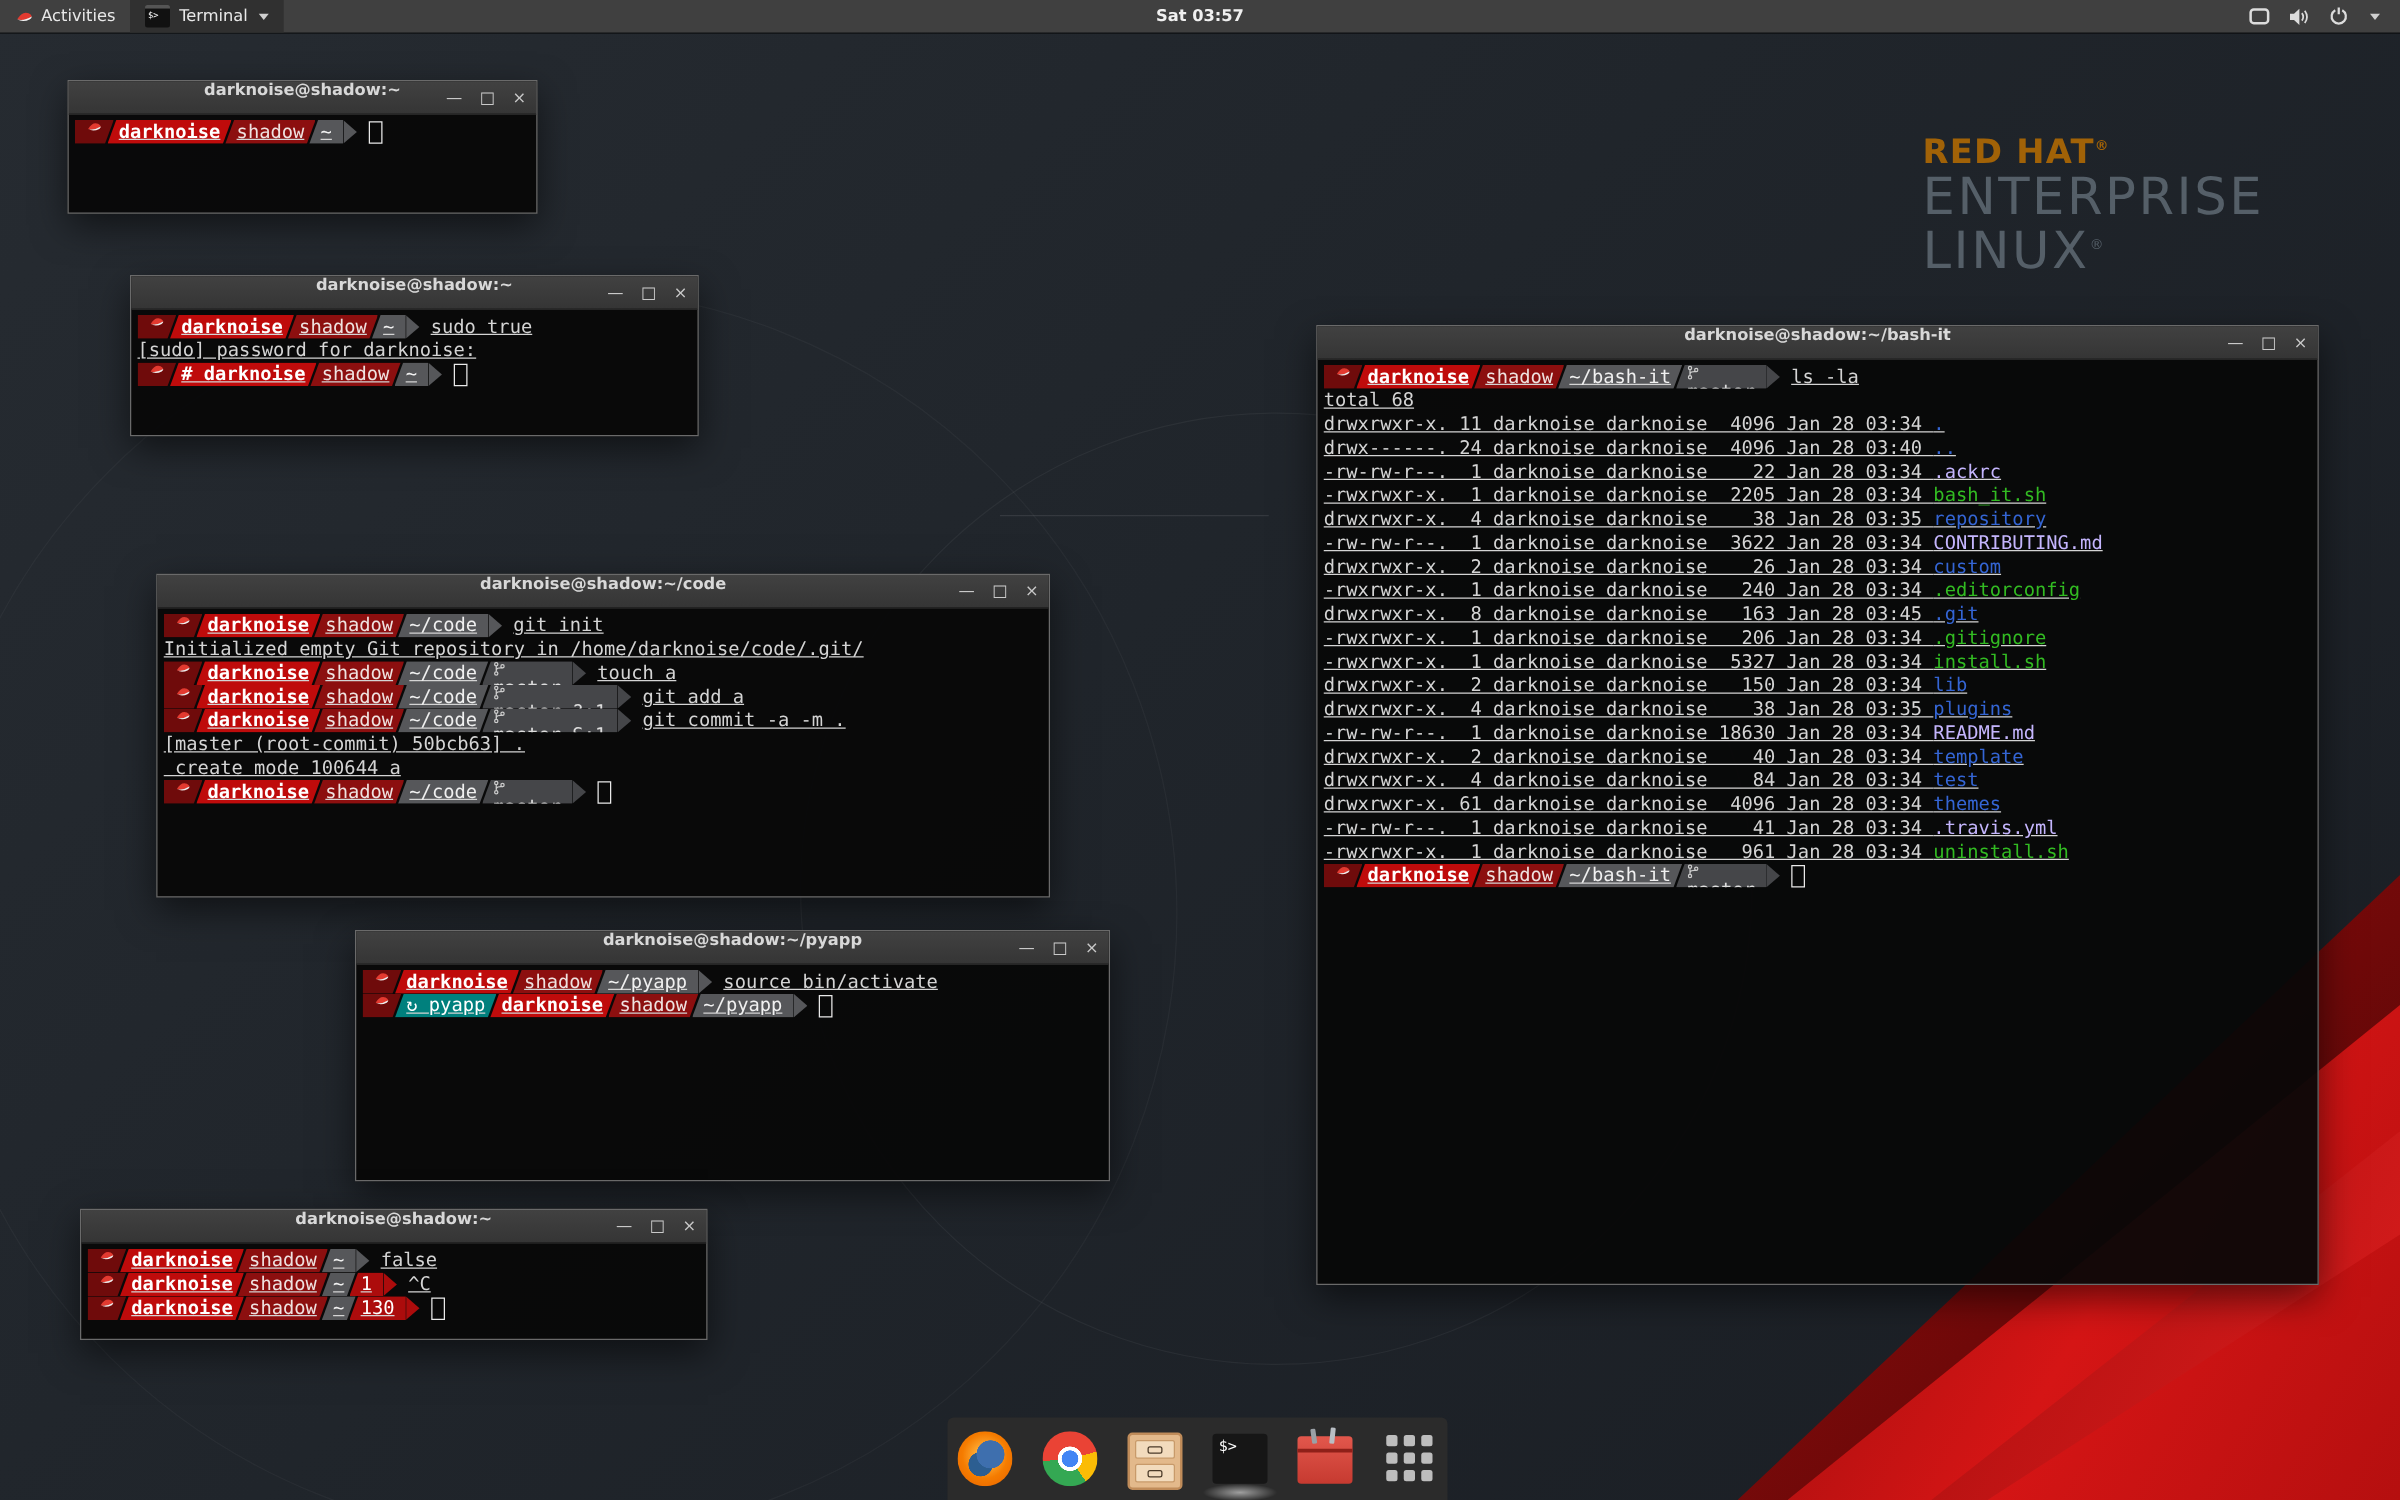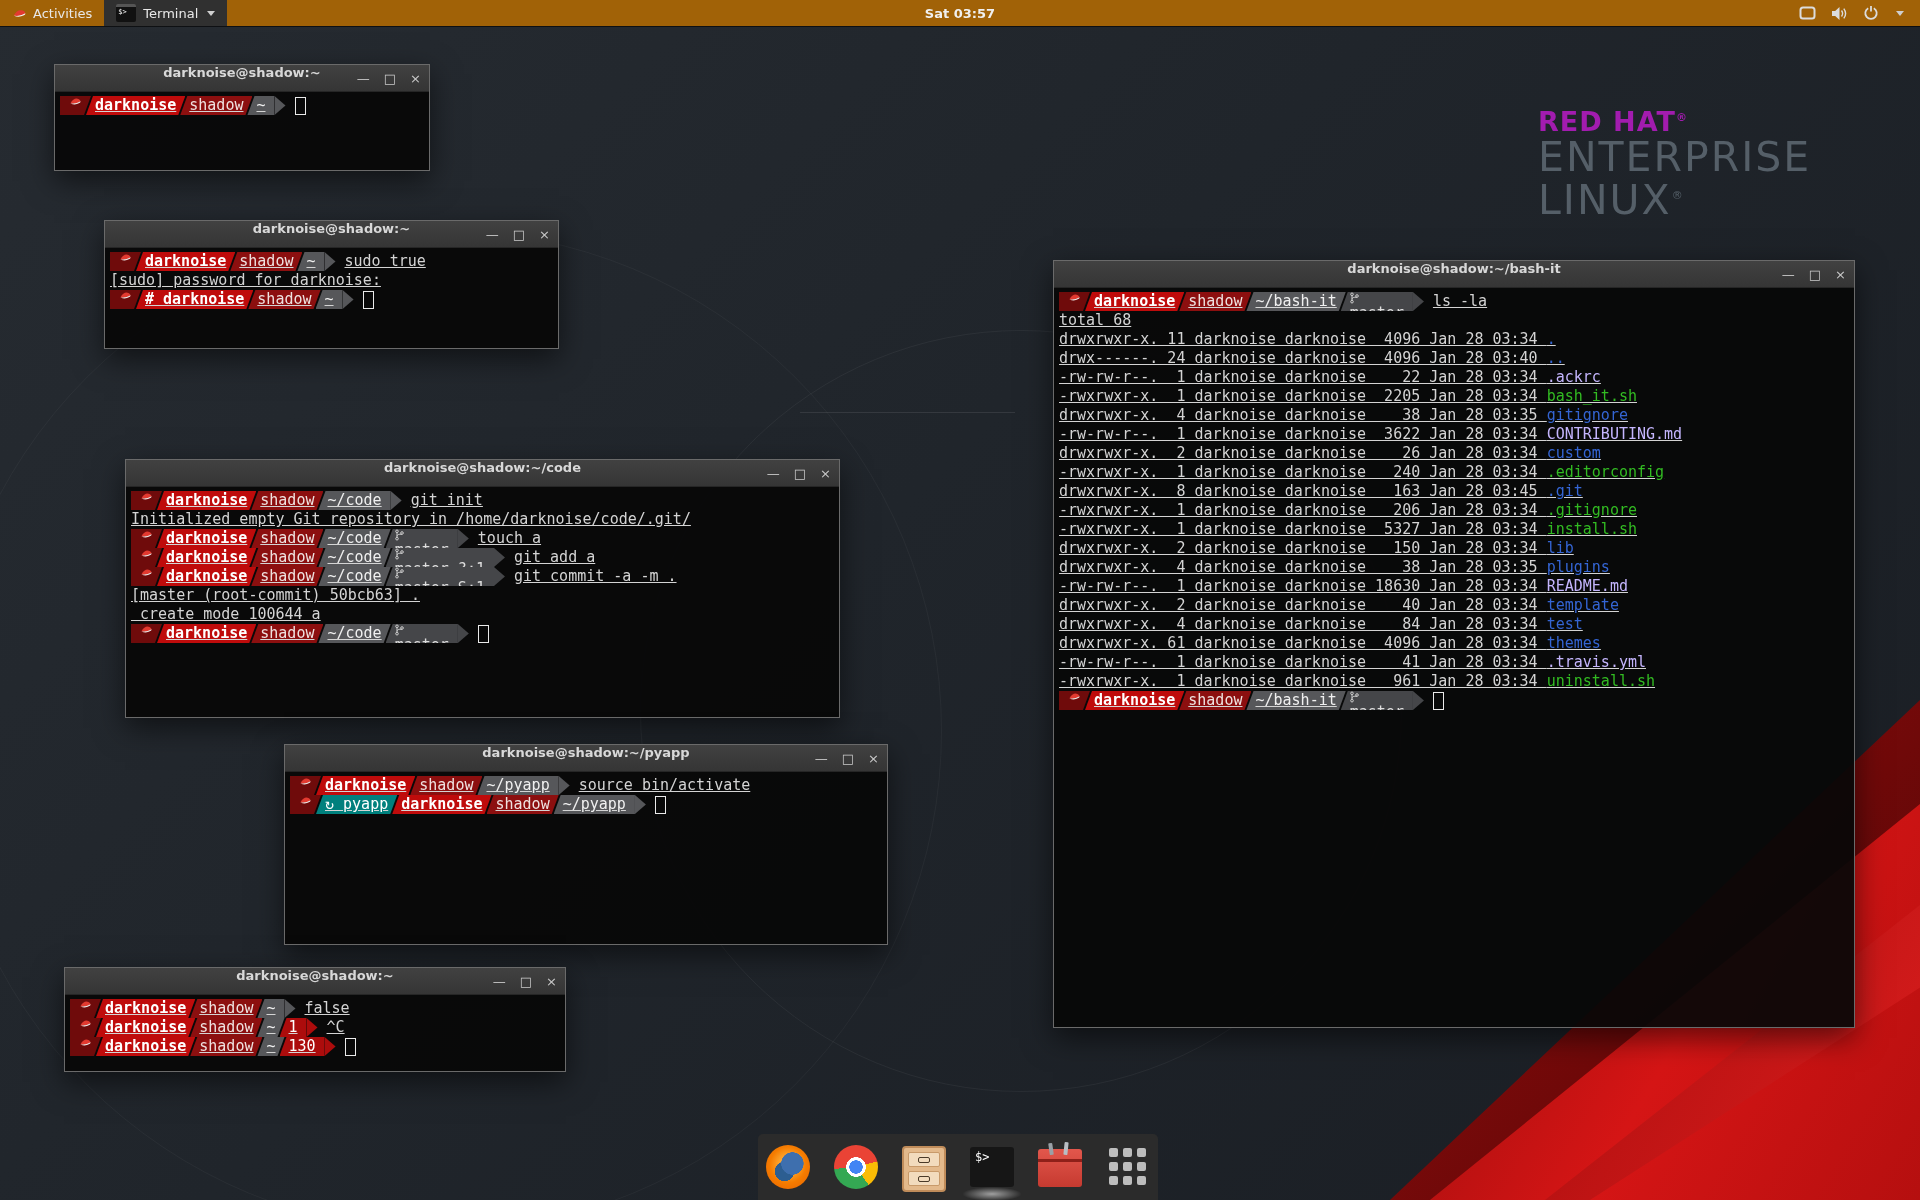--- a/index.html
+++ b/index.html
@@ -24,35 +24,35 @@
     clip-path:polygon(100% 10%,100% 100%,0 100%);
   }
   .ribbon-edge{
     left:1545px;top:905px;width:375px;height:295px;
     background:linear-gradient(300deg,#e02020,#a30c0c);
     clip-path:polygon(100% 0,100% 28%,12% 100%,0 100%);
     opacity:.85;
   }
   
   .topbar{
-    position:absolute;left:0;top:0;width:100%;height:26px;background:#a16207;
+    position:absolute;left:0;top:0;width:100%;height:26px;background:#404040;
     color:#e8e8e8;font-size:13px;display:flex;align-items:center;z-index:50;
     box-shadow:0 1px 0 rgba(0,0,0,.6);
   }
   .tb-left{display:flex;align-items:center;height:100%;}
   .tb-activities{display:flex;align-items:center;gap:6px;padding:0 12px;height:100%;cursor:pointer;}
   .tb-app{display:flex;align-items:center;gap:7px;padding:0 12px;height:100%;background:#303030;}
   .tb-clock{position:absolute;left:0;right:0;text-align:center;font-weight:bold;color:#f0f0f0;pointer-events:none;}
   .tb-right{margin-left:auto;display:flex;align-items:center;gap:15px;padding-right:16px;height:100%;}
   .mini-term{width:18px;height:15px;background:#111;border-radius:2px;border-top:3px solid #555;
     color:#fff;font-family:"DejaVu Sans Mono",monospace;font-size:7px;line-height:11px;padding-left:2px;}
   .caret{display:inline-block;width:0;height:0;border-left:4px solid transparent;border-right:4px solid transparent;border-top:5px solid #cfcfcf;margin-left:2px;}
   
   .logo{position:absolute;left:1538px;top:108px;color:#59646d;line-height:1.04;pointer-events:none;}
-  .logo .l1{font-size:27px;font-weight:bold;letter-spacing:1px;color:#a21caf;}
+  .logo .l1{font-size:27px;font-weight:bold;letter-spacing:1px;color:#a16207;}
   .logo .l2,.logo .l3{font-size:41px;letter-spacing:2px;font-weight:normal;color:#555f68;}
   .logo sup{font-size:11px;}
   
   .window{position:absolute;border:1px solid #6a6a6a;box-shadow:0 10px 28px rgba(0,0,0,.55);background:rgba(7,7,7,0.94);}
   .titlebar{height:26px;background:linear-gradient(#414141,#353535);border-bottom:1px solid #262626;
     position:relative;display:flex;align-items:flex-start;justify-content:center;}
   .title{font-size:13px;font-weight:bold;color:#d8d8d8;}
   .winbtns{position:absolute;right:8px;top:0;height:100%;display:flex;align-items:center;gap:14px;color:#c9c9c9;font-size:13px;}
   .winbtns span{cursor:pointer;line-height:1;}
   .tbody{padding:4px 0 0 5px;font-family:"DejaVu Sans Mono","Liberation Mono",monospace;font-size:15px;color:#d4d4d4;text-decoration:underline;}
@@ -300,21 +300,21 @@
               <circle cx="2" cy="2.3" r="1.3" fill="none" stroke="#cccccc"></circle>
               <circle cx="2" cy="9.7" r="1.3" fill="none" stroke="#cccccc"></circle>
               <circle cx="7" cy="4" r="1.3" fill="none" stroke="#cccccc"></circle>
               <path d="M2 3.6v4.8 M2 7.4 q0-2.6 5-2.1" fill="none" stroke="#cccccc"></path>
             </svg><span>master</span></span><span class="arrow" style="background: rgb(69, 70, 73); clip-path: polygon(0px 0px, 100% 50%, 0px 100%);"></span><span class="cmd">ls -la</span></div>
         <div class="tline tout">total 68</div>
         <div class="tline tout"><span>drwxrwxr-x. 11 darknoise darknoise  4096 Jan 28 03:34 </span><span class="fname-dir">.</span></div>
         <div class="tline tout"><span>drwx------. 24 darknoise darknoise  4096 Jan 28 03:40 </span><span class="fname-dir">..</span></div>
         <div class="tline tout"><span>-rw-rw-r--.  1 darknoise darknoise    22 Jan 28 03:34 </span><span class="fname-plain">.ackrc</span></div>
         <div class="tline tout"><span>-rwxrwxr-x.  1 darknoise darknoise  2205 Jan 28 03:34 </span><span class="fname-exec">bash_it.sh</span></div>
-        <div class="tline tout"><span>drwxrwxr-x.  4 darknoise darknoise    38 Jan 28 03:35 </span><span class="fname-dir">gitignore</span></div>
+        <div class="tline tout"><span>drwxrwxr-x.  4 darknoise darknoise    38 Jan 28 03:35 </span><span class="fname-dir">repository</span></div>
         <div class="tline tout"><span>-rw-rw-r--.  1 darknoise darknoise  3622 Jan 28 03:34 </span><span class="fname-plain">CONTRIBUTING.md</span></div>
         <div class="tline tout"><span>drwxrwxr-x.  2 darknoise darknoise    26 Jan 28 03:34 </span><span class="fname-dir">custom</span></div>
         <div class="tline tout"><span>-rwxrwxr-x.  1 darknoise darknoise   240 Jan 28 03:34 </span><span class="fname-exec">.editorconfig</span></div>
         <div class="tline tout"><span>drwxrwxr-x.  8 darknoise darknoise   163 Jan 28 03:45 </span><span class="fname-dir">.git</span></div>
         <div class="tline tout"><span>-rwxrwxr-x.  1 darknoise darknoise   206 Jan 28 03:34 </span><span class="fname-exec">.gitignore</span></div>
         <div class="tline tout"><span>-rwxrwxr-x.  1 darknoise darknoise  5327 Jan 28 03:34 </span><span class="fname-exec">install.sh</span></div>
         <div class="tline tout"><span>drwxrwxr-x.  2 darknoise darknoise   150 Jan 28 03:34 </span><span class="fname-dir">lib</span></div>
         <div class="tline tout"><span>drwxrwxr-x.  4 darknoise darknoise    38 Jan 28 03:35 </span><span class="fname-dir">plugins</span></div>
         <div class="tline tout"><span>-rw-rw-r--.  1 darknoise darknoise 18630 Jan 28 03:34 </span><span class="fname-plain">README.md</span></div>
         <div class="tline tout"><span>drwxrwxr-x.  2 darknoise darknoise    40 Jan 28 03:34 </span><span class="fname-dir">template</span></div>

